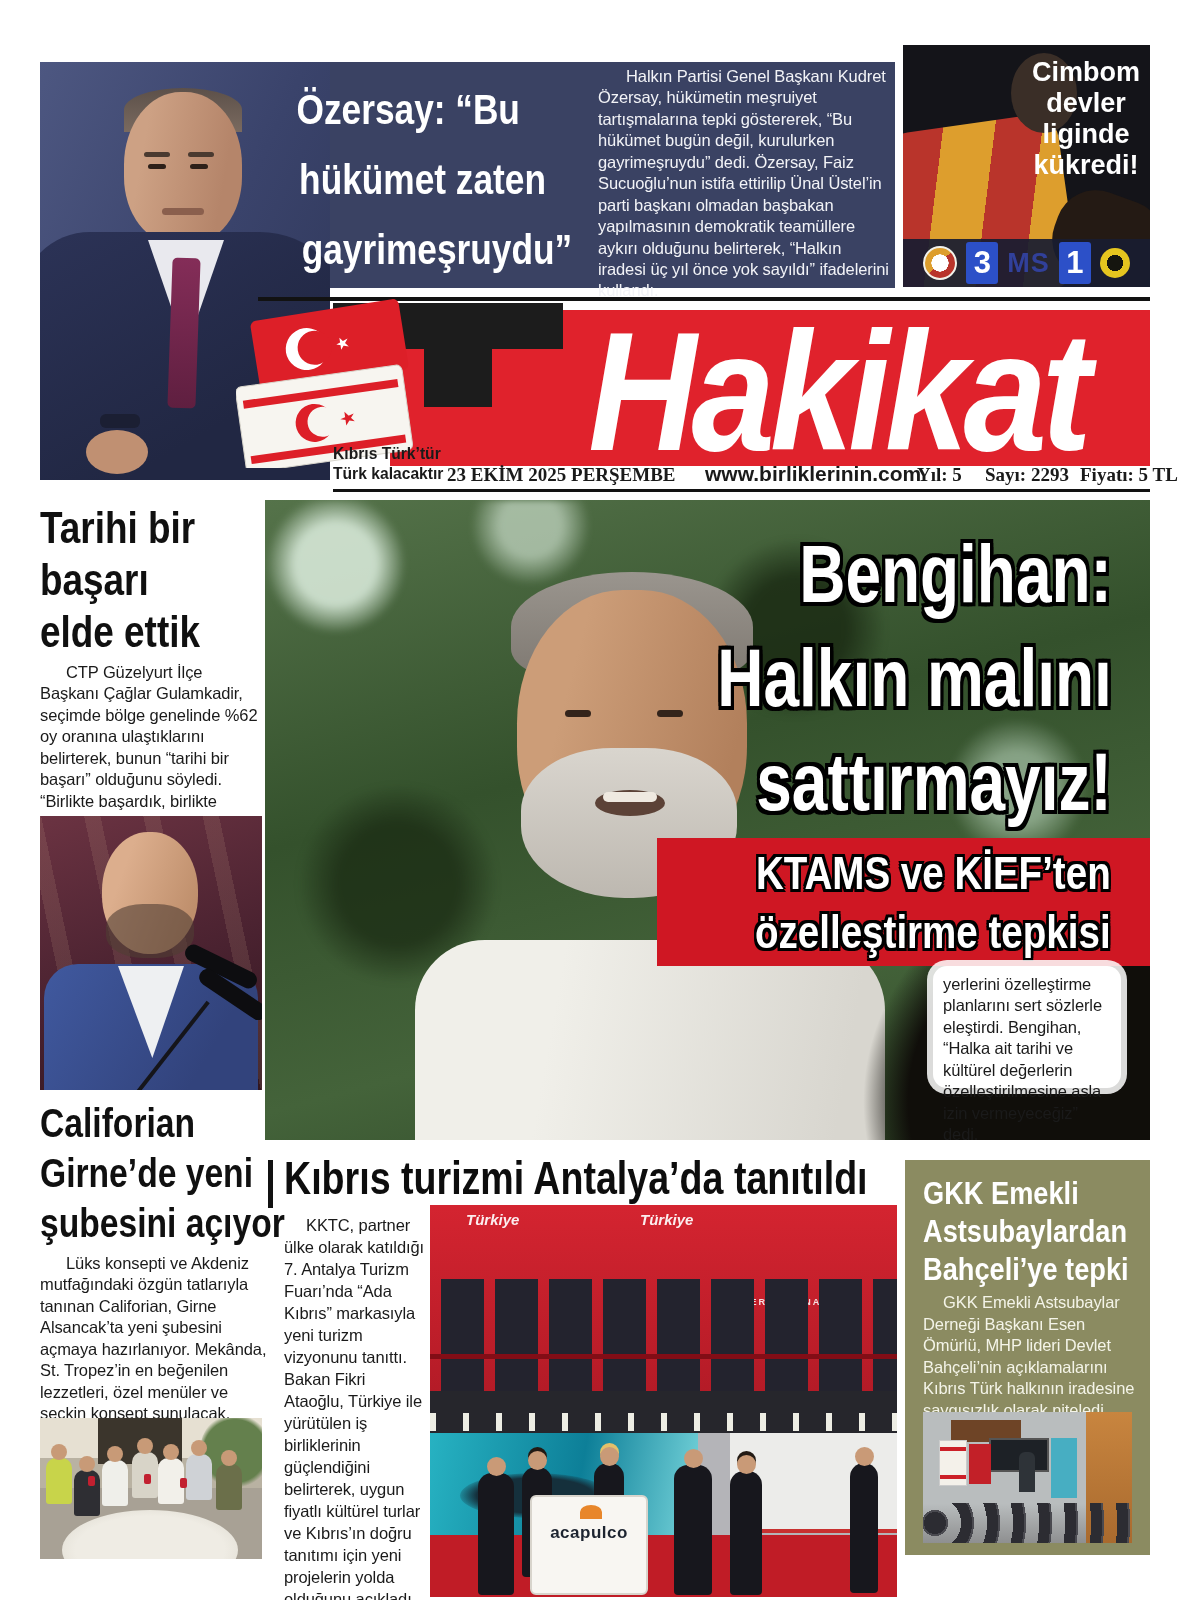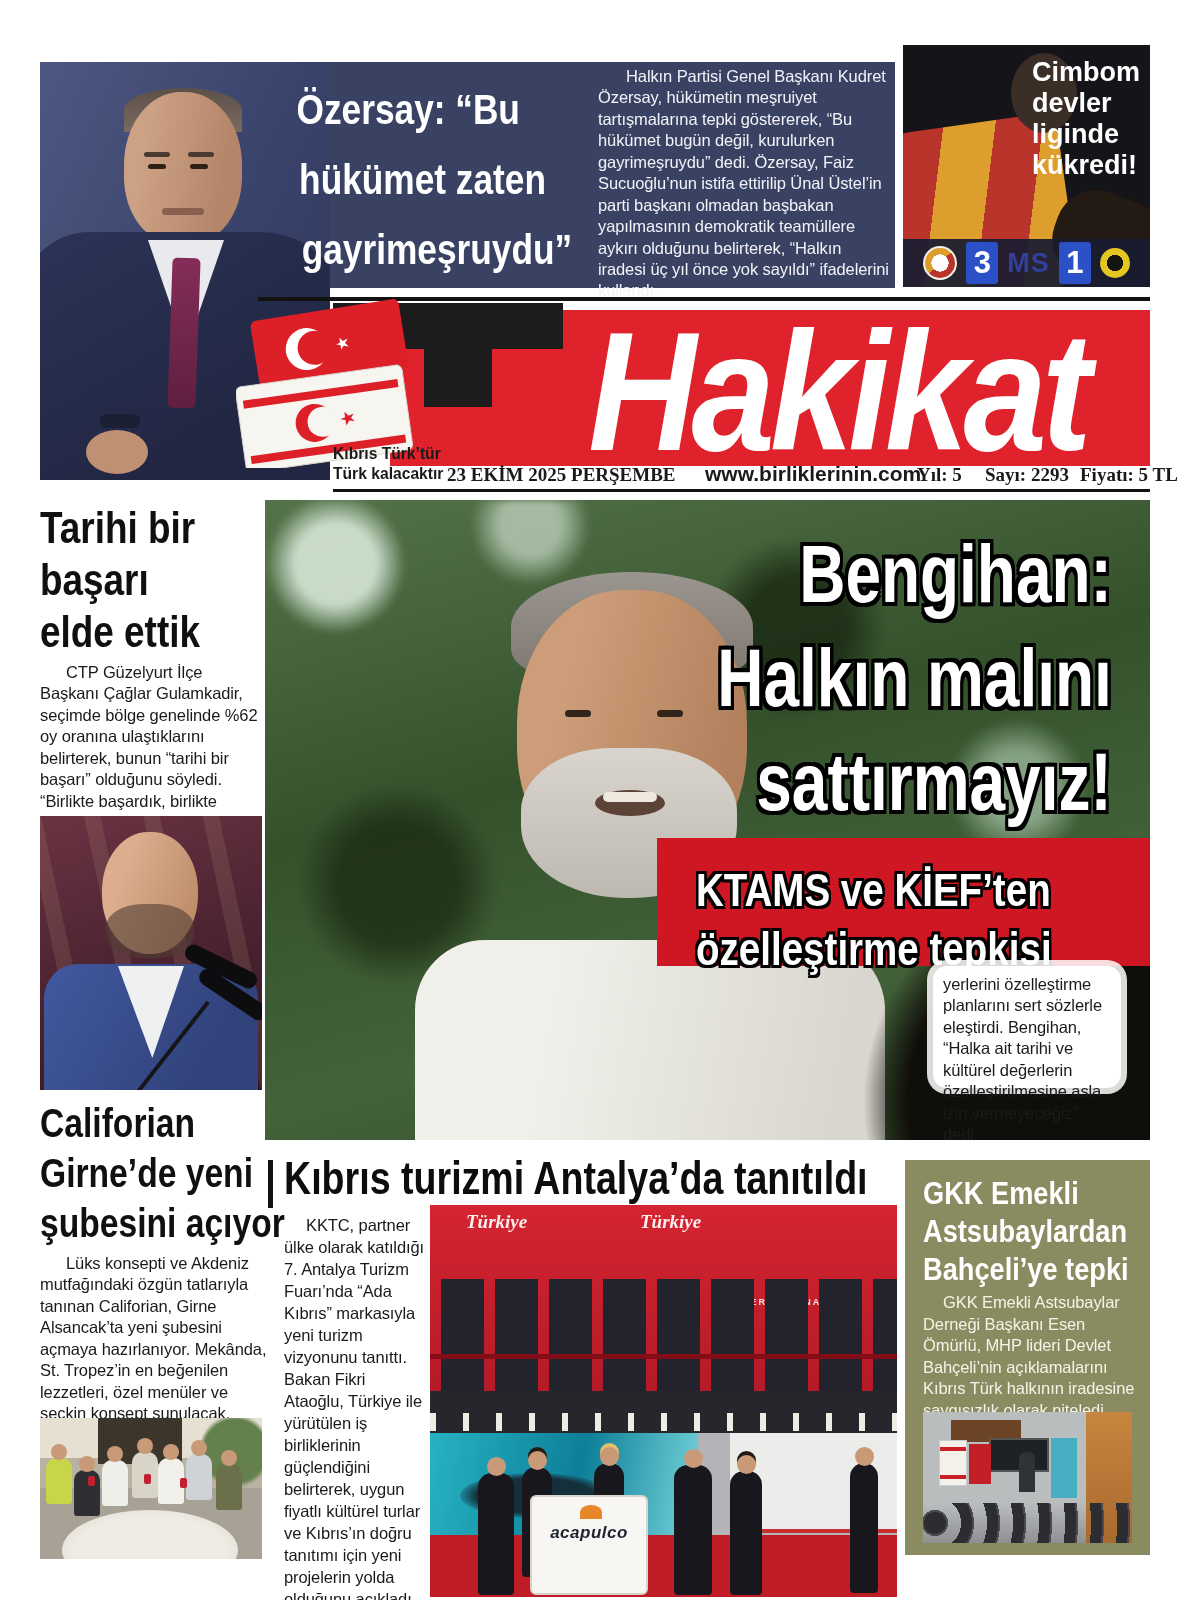--- a/index.html
+++ b/index.html
@@ -38,21 +38,21 @@
       font-size:43px;line-height:70px;z-index:3;}
   #oz-body{left:598px;top:66px;width:292px;color:#f2f3f7;text-indent:28px;z-index:3;}
 
   
   #sports-box{left:903px;top:45px;width:247px;height:242px;background:#141419;overflow:hidden;}
   .gs-torso{left:-10px;top:78px;width:175px;height:175px;border-radius:26px;transform:rotate(-8deg);
       background:linear-gradient(105deg,#b9342b 0 28%,#dd9e2d 28% 52%,#b9342b 52% 74%,#dd9e2d 74%);}
   .gs-head{left:108px;top:8px;width:66px;height:80px;border-radius:50%;background:#3a2e27;}
   .gs-arm{left:150px;top:150px;width:110px;height:90px;border-radius:40px;background:#241a14;
       transform:rotate(20deg);}
-  #sports-headline{right:10px;top:12px;text-align:left;color:#fff;font-weight:bold;
+  #sports-headline{right:10px;top:12px;text-align:center;color:#fff;font-weight:bold;
       font-size:27px;line-height:31px;z-index:3;}
   #scorebar{left:0;right:0;bottom:0;height:48px;background:rgba(25,29,48,.93);z-index:4;
       display:flex;align-items:center;justify-content:center;gap:9px;}
   .club-badge{width:30px;height:30px;border-radius:50%;}
   #gs-badge{background:radial-gradient(circle at 50% 50%,#fff 0 40%,transparent 41%),
       linear-gradient(135deg,#dd9e2d 50%,#b9342b 50%);border:2px solid #f2f2ea;}
   #away-badge{background:radial-gradient(circle,#15150f 0 38%,#e5c51f 39% 85%,#15150f 86%);}
   .score-box{width:32px;height:42px;background:#2c50c8;border-radius:3px;color:#fff;
       font-weight:bold;font-size:31px;display:flex;align-items:center;justify-content:center;}
   #ms-label{color:#31409a;font-weight:bold;font-size:27px;letter-spacing:1px;}
@@ -123,35 +123,35 @@
   .b-hair{left:246px;top:72px;width:242px;height:110px;border-radius:50% 50% 30% 30%;
       background:linear-gradient(#9a958e,#7e7871);}
   .b-beard{left:256px;top:248px;width:216px;height:150px;border-radius:42% 42% 48% 48%;
       background:linear-gradient(#d9d5ce,#bdb8b0);}
   .b-mouth{left:330px;top:290px;width:70px;height:26px;border-radius:50%;background:#5c4237;}
   .b-teeth{left:338px;top:292px;width:54px;height:10px;border-radius:5px;background:#efe9e0;}
   .b-eye{width:26px;height:7px;background:#33241b;border-radius:4px;}
   #main-headline{right:38px;top:22px;text-align:right;color:#fff;font-weight:bold;
       font-size:82px;line-height:104px;z-index:5;}
   #ktams-banner{left:392px;top:338px;width:493px;height:128px;background:#cf1723;z-index:6;
-      text-align:left;color:#fff;font-weight:bold;font-size:47px;line-height:59px;padding-top:22px;
+      text-align:right;color:#fff;font-weight:bold;font-size:47px;line-height:59px;padding-top:5px;
       box-sizing:border-box;}
   .news-blob{background:#fff;border-radius:14px;box-shadow:0 0 0 6px rgba(255,255,255,.85);
       padding:8px 10px;box-sizing:border-box;z-index:7;}
   #mp-col1{left:472px;top:466px;width:192px;height:162px;text-indent:24px;}
   #mp-col2{left:668px;top:466px;width:188px;height:122px;}
 
   
   #tour-bar{left:268px;top:1160px;width:5px;height:48px;background:#111;}
   #tour-headline{left:284px;top:1150px;color:#0d0d0d;font-weight:bold;font-size:47px;}
   #tour-body{left:284px;top:1214px;width:141px;line-height:22px;text-indent:22px;}
   #tour-photo{left:430px;top:1205px;width:467px;height:392px;overflow:hidden;background:#b8b8bc;}
   .t-top{left:0;top:0;width:467px;height:186px;background:linear-gradient(#d42430,#b41b27);}
-  .t-script{color:rgba(255,255,255,.92);font-style:italic;font-weight:bold;font-size:19px;
-      font-family:Liberation Serif, serif;}
+  .t-script{color:rgba(255,255,255,.92);font-style:italic;font-weight:bold;font-size:15px;
+      font-family:Liberation Sans, sans-serif;}
   .t-intl{color:rgba(255,255,255,.85);font-size:9px;letter-spacing:2px;font-weight:bold;}
   .t-figs{left:0;bottom:0;width:467px;height:112px;
       background:repeating-linear-gradient(90deg,rgba(0,0,0,0) 0 11px,#23232e 11px 54px);}
   .t-heads{left:0;bottom:96px;width:467px;height:16px;
       background:repeating-linear-gradient(90deg,transparent 0 24px,#c99a77 24px 40px,transparent 40px 54px);
       border-radius:8px;}
   .t-ribbon{left:0;bottom:32px;width:467px;height:5px;background:#820d16;z-index:3;}
   .t-ceiling{left:0;top:186px;width:467px;height:42px;background:#26262c;}
   .t-lights{left:0;bottom:2px;width:467px;height:18px;
       background:repeating-linear-gradient(90deg,rgba(248,248,238,.95) 0 6px,transparent 6px 33px);}
@@ -159,21 +159,21 @@
   .t-screen{left:0;top:0;width:268px;height:112px;
       background:linear-gradient(100deg,#27b2c2 0%,#0d7f98 55%,#79d6dc 100%);}
   .t-island{left:30px;top:40px;width:150px;height:45px;border-radius:50%;
       background:radial-gradient(#15303c 0 55%,rgba(21,48,60,0) 75%);}
   .t-floor{left:0;bottom:0;width:467px;height:62px;background:#c01c26;}
   .t-booth{left:300px;top:0;width:167px;height:96px;background:#ececea;
       border-bottom:4px solid #c83030;}
   .t-podium{left:100px;top:62px;width:118px;height:100px;background:#f8f6f2;border:2px solid #d8d4cc;
       border-radius:6px;z-index:4;text-align:center;box-sizing:border-box;padding-top:26px;}
   .t-sun{left:48px;top:8px;width:22px;height:14px;border-radius:50% 50% 0 0;background:#e8862a;}
-  .t-sign{color:#1d2430;font-weight:bold;font-size:17px;font-style:italic;letter-spacing:.5px;}
+  .t-sign{color:#1d2430;font-weight:bold;font-size:17px;letter-spacing:.5px;}
   .person{position:absolute;border-radius:14px 14px 4px 4px;background:#17171d;}
   .person::before{content:"";position:absolute;left:50%;top:-16px;margin-left:-9px;width:19px;
       height:19px;border-radius:50%;background:#c99a77;}
   .person.blonde::before{background:#c99a77;box-shadow:0 -4px 0 0 #e3c06a;}
   .person.darkhair::before{box-shadow:0 -4px 0 0 #221a14;}
 
   
   #gkk-box{left:905px;top:1160px;width:245px;height:395px;background:#8b8b61;}
   #gkk-headline{left:923px;top:1174px;color:#fff;font-weight:bold;font-size:32px;line-height:38px;}
   #gkk-body{left:923px;top:1292px;width:212px;color:#f4f4e8;line-height:21.5px;text-indent:20px;}

